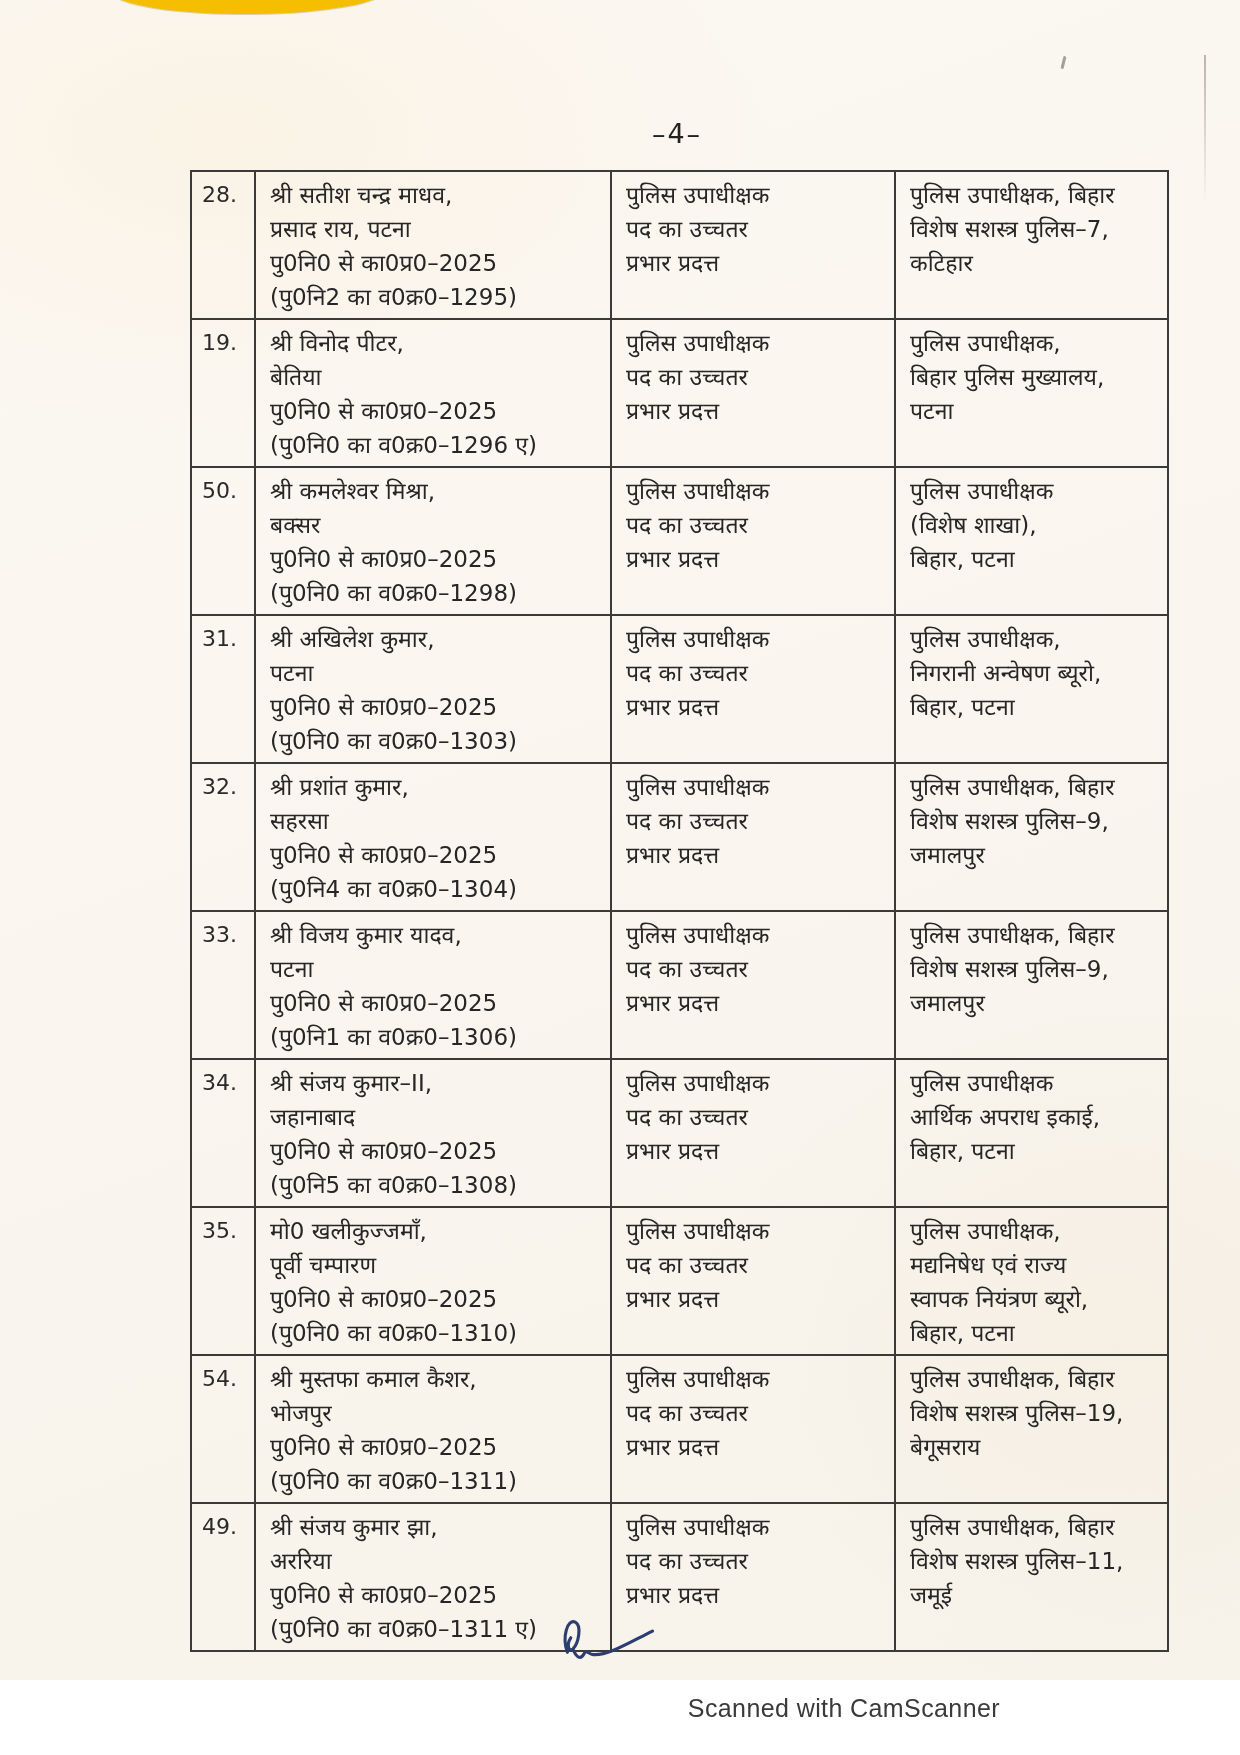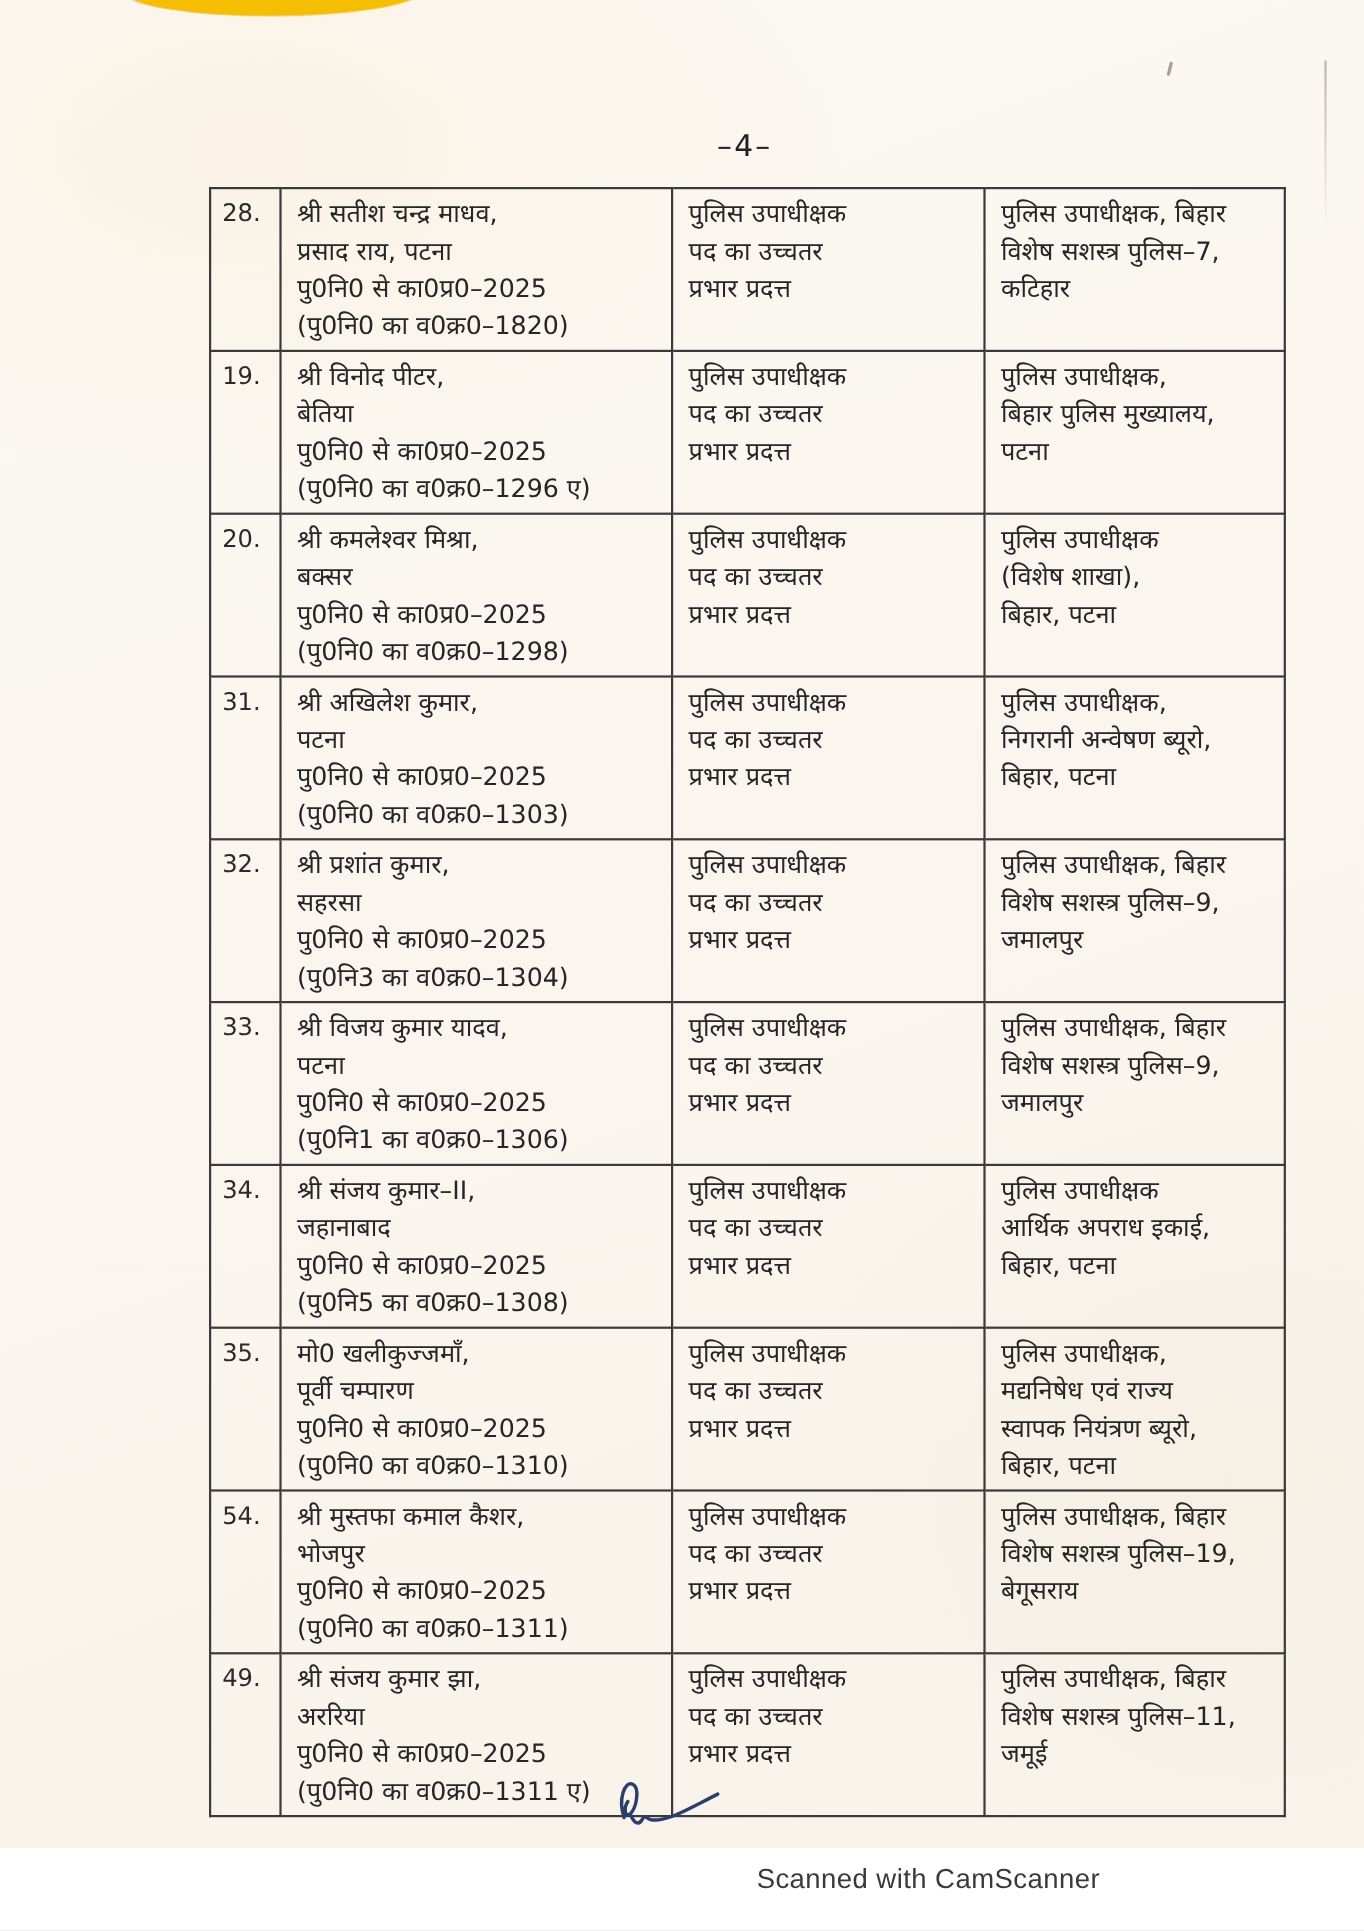--- a/index.html
+++ b/index.html
@@ -81,21 +81,21 @@
     <tbody>
 
         <tr>
           <td class="sl">
             <div class="ln">28.</div>
           </td>
           <td>
             <div class="ln">श्री सतीश चन्द्र माधव,</div>
             <div class="ln">प्रसाद राय, पटना</div>
             <div class="ln">पु0नि0 से का0प्र0–2025</div>
-            <div class="ln">(पु0नि0 का व0क्र0–1820)</div>
+            <div class="ln">(पु0नि2 का व0क्र0–1295)</div>
           </td>
           <td>
             <div class="ln">पुलिस उपाधीक्षक</div>
             <div class="ln">पद का उच्चतर</div>
             <div class="ln">प्रभार प्रदत्त</div>
           </td>
           <td>
             <div class="ln">पुलिस उपाधीक्षक, बिहार</div>
             <div class="ln">विशेष सशस्त्र पुलिस–7,</div>
             <div class="ln">कटिहार</div>
@@ -121,21 +121,21 @@
           <td>
             <div class="ln">पुलिस उपाधीक्षक,</div>
             <div class="ln">बिहार पुलिस मुख्यालय,</div>
             <div class="ln">पटना</div>
             <div class="ln"></div>
           </td>
         </tr>
 
         <tr>
           <td class="sl">
-            <div class="ln">20.</div>
+            <div class="ln">50.</div>
           </td>
           <td>
             <div class="ln">श्री कमलेश्वर मिश्रा,</div>
             <div class="ln">बक्सर</div>
             <div class="ln">पु0नि0 से का0प्र0–2025</div>
             <div class="ln">(पु0नि0 का व0क्र0–1298)</div>
           </td>
           <td>
             <div class="ln">पुलिस उपाधीक्षक</div>
             <div class="ln">पद का उच्चतर</div>
@@ -173,21 +173,21 @@
         </tr>
 
         <tr>
           <td class="sl">
             <div class="ln">32.</div>
           </td>
           <td>
             <div class="ln">श्री प्रशांत कुमार,</div>
             <div class="ln">सहरसा</div>
             <div class="ln">पु0नि0 से का0प्र0–2025</div>
-            <div class="ln">(पु0नि3 का व0क्र0–1304)</div>
+            <div class="ln">(पु0नि4 का व0क्र0–1304)</div>
           </td>
           <td>
             <div class="ln">पुलिस उपाधीक्षक</div>
             <div class="ln">पद का उच्चतर</div>
             <div class="ln">प्रभार प्रदत्त</div>
           </td>
           <td>
             <div class="ln">पुलिस उपाधीक्षक, बिहार</div>
             <div class="ln">विशेष सशस्त्र पुलिस–9,</div>
             <div class="ln">जमालपुर</div>

